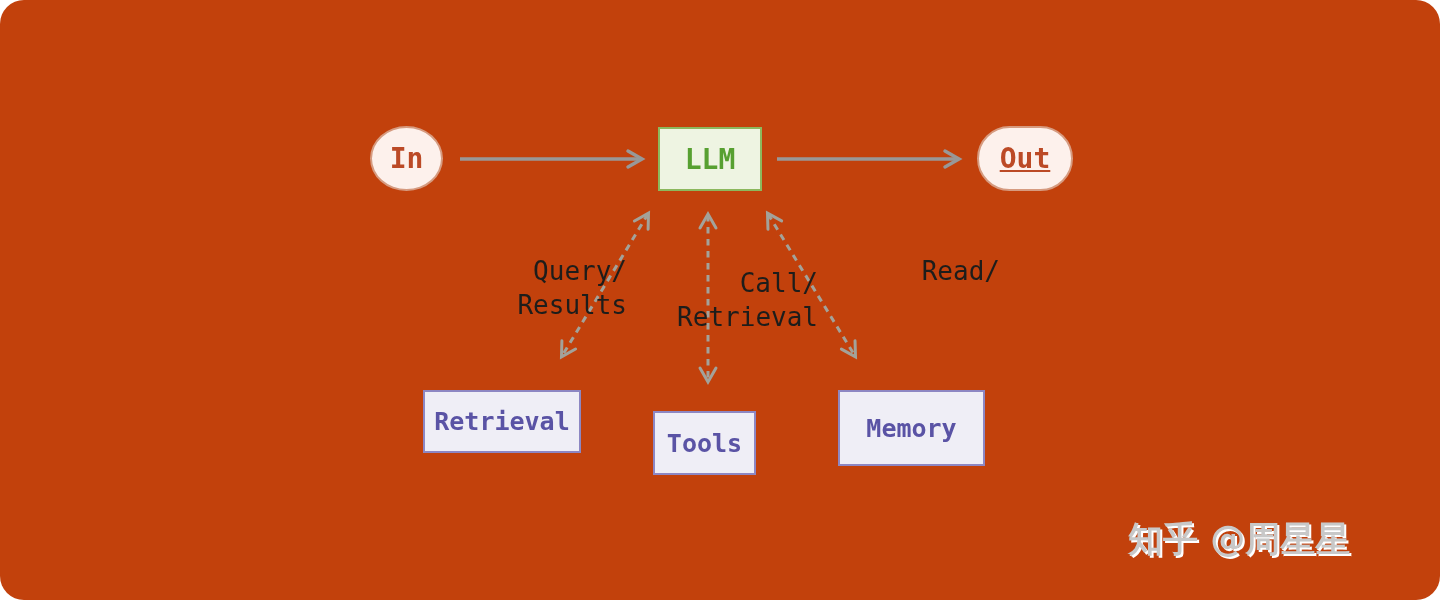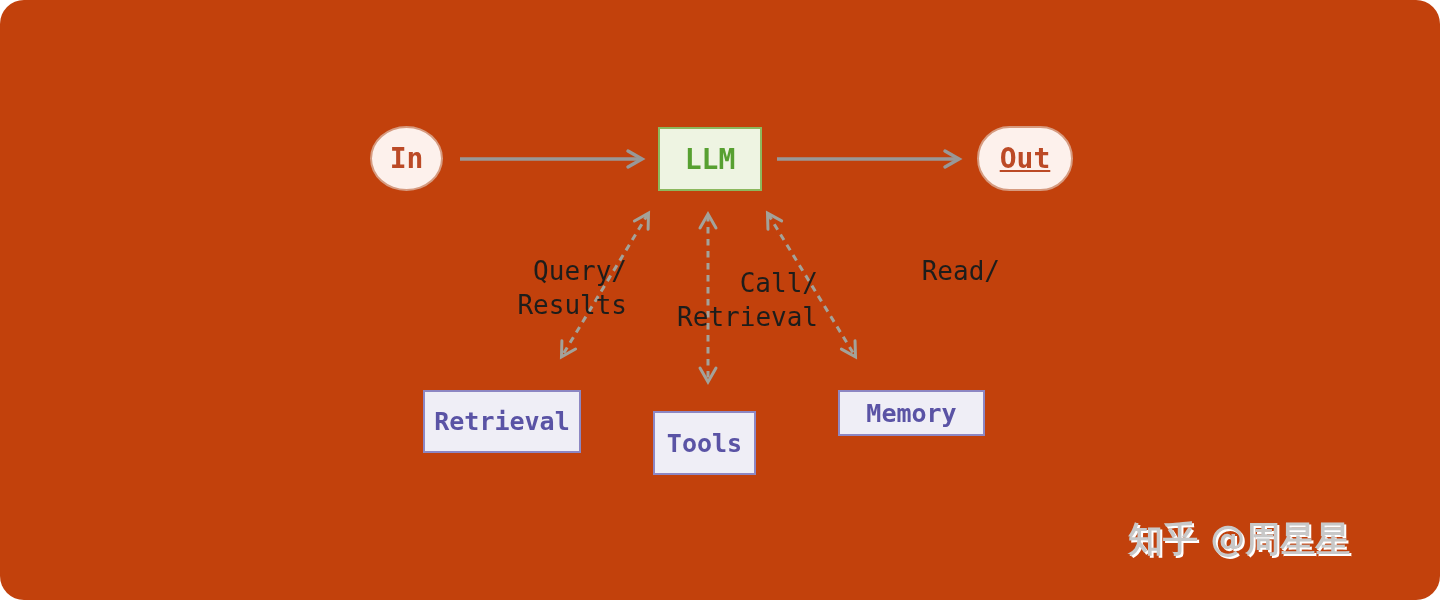--- a/index.html
+++ b/index.html
@@ -38,21 +38,21 @@
     font-size: 28px;
   }
   .node-module {
     background: #efeef6;
     border: 2px solid #8d87c3;
     color: #5a53a5;
     font-size: 25px;
   }
   #node-retrieval { left: 423px; top: 390px; width: 158px; height: 63px; text-align: right; }
   #node-tools     { left: 653px; top: 411px; width: 103px; height: 64px; }
-  #node-memory    { left: 838px; top: 390px; width: 147px; height: 46px; }
+  #node-memory    { left: 838px; top: 390px; width: 147px; height: 76px; }
 
   .edge-label {
     position: absolute;
     width: 220px;
     text-align: right;
     font-size: 26px;
     line-height: 34px;
     color: #1d1d1b;
   }
   .edge-label .lbl-line { display: block; }

